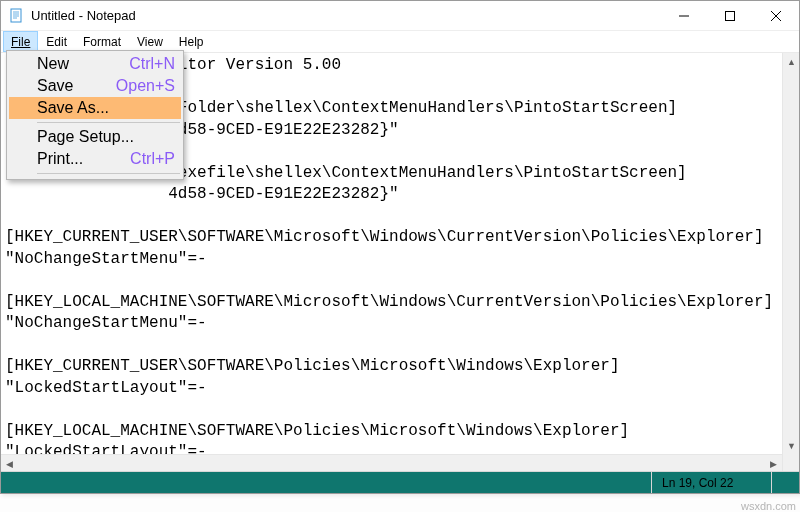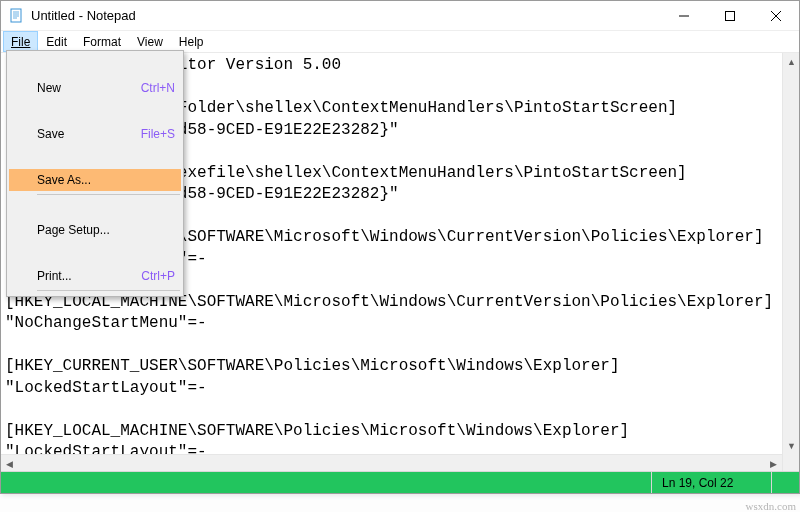--- a/index.html
+++ b/index.html
@@ -85,23 +85,22 @@
     box-shadow: 2px 3px 5px rgba(0,0,0,0.28);
     padding: 2px;
     z-index: 10;
   }
   .dd-item {
     display: flex;
     align-items: center;
     height: 22px;
     padding-left: 28px;
     padding-right: 6px;
-    font-size: 12px;
+    font-size: 16px;
     position: relative;
-    margin-top: 24px;
   }
   .dd-item.highlight {
     background: #fdba74;
   }
   .dd-item .label { flex: 1 1 auto; }
   .dd-item .shortcut { flex: 0 0 auto; color: #8b5cf6; margin-left: 8px;}
   .dd-sep {
     height: 1px;
     background: #c8c8c8;
     margin: 3px 1px 3px 28px;
@@ -124,41 +123,41 @@
   }
   .text-cursor {
     position: absolute;
     width: 1px;
     height: 18px;
     background: #000;
   }
   
   .statusbar {
     height: 22px;
-    background: #22c55e;
+    background: #0f766e;
     border-top: 1px solid #d7d7d7;
     display: flex;
     align-items: center;
     justify-content: flex-end;
     font-size: 12px;
   }
   .status-cell {
     border-left: 1px solid #d7d7d7;
     height: 100%;
     display: flex; align-items: center;
     padding: 0 10px;
     min-width: 120px;
   }
   .watermark {
     position: absolute;
     right: 4px;
     bottom: 0px;
     font-size: 11px;
     color: #b5b5b5;
-    font-family: Liberation Serif, serif;
+    font-family: Liberation Sans, sans-serif;
   }
   
   .scroll-v {
     position: absolute;
     right: 0; top: 0; bottom: 0;
     width: 17px;
     background: #f0f0f0;
     border-left: 1px solid #e6e6e6;
   }
   .scroll-h {
@@ -270,21 +269,21 @@
     <div class="status-cell" style="min-width:28px;"></div>
   </div>
 
   <div class="dropdown">
     <div class="dd-item">
       <span class="label">New</span>
       <span class="shortcut">Ctrl+N</span>
     </div>
     <div class="dd-item">
       <span class="label">Save</span>
-      <span class="shortcut">File+S</span>
+      <span class="shortcut">Open+S</span>
     </div>
     <div class="dd-item highlight">
       <span class="label">Save As...</span>
       <span class="shortcut"></span>
     </div>
     <div class="dd-sep"></div>
     <div class="dd-item">
       <span class="label">Page Setup...</span>
       <span class="shortcut"></span>
     </div>

